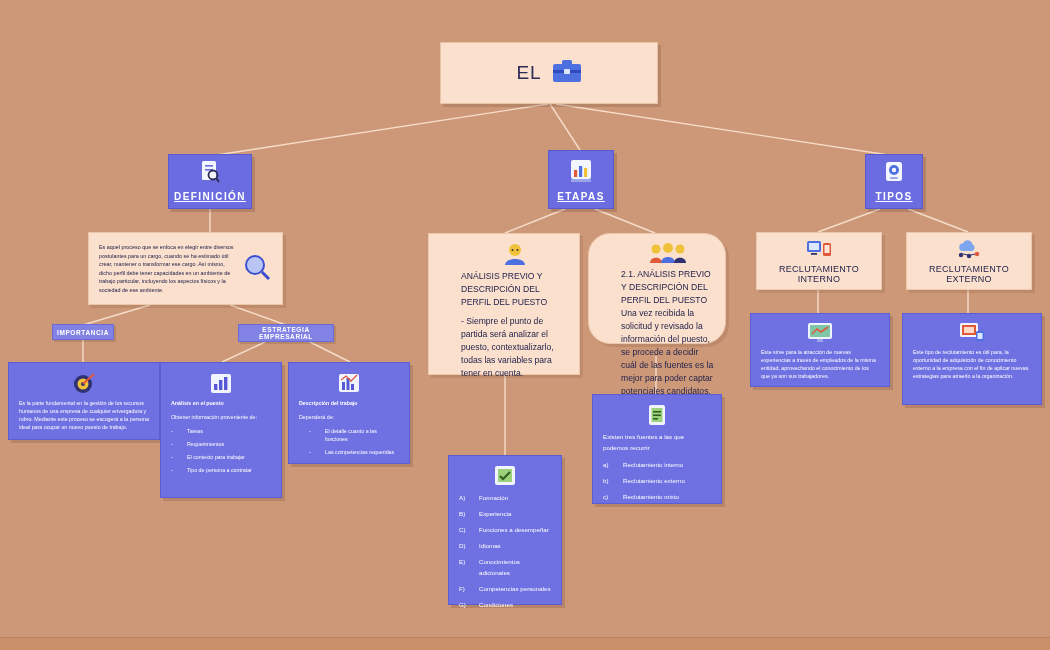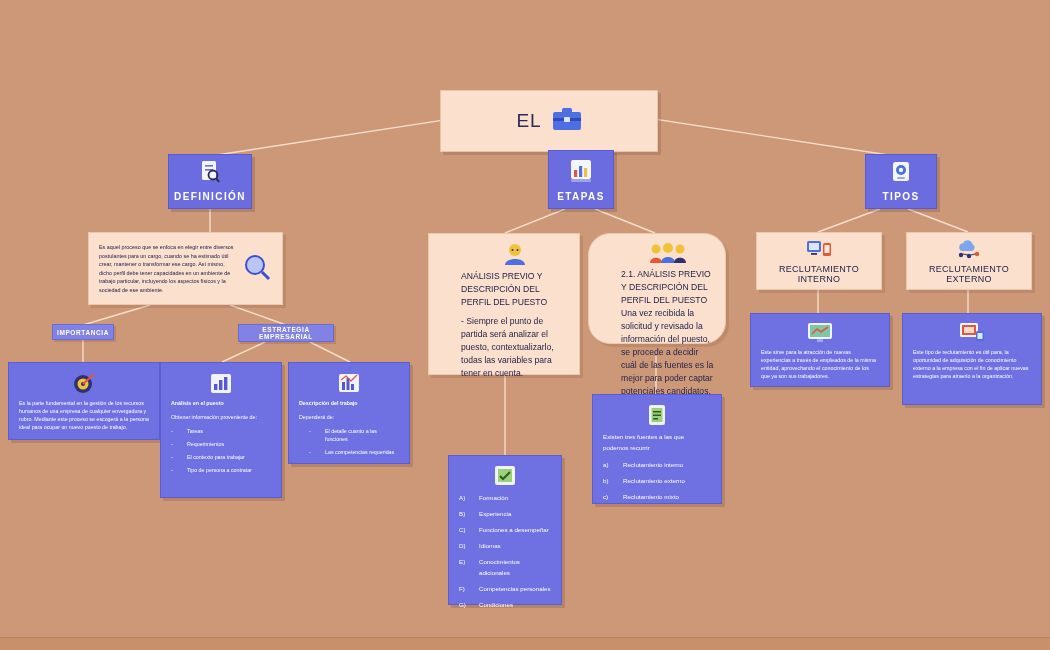--- a/index.html
+++ b/index.html
@@ -67,20 +67,21 @@
   .purple {
     background: #6b6ce0;
     border: 1px solid #5a5ad0;
     box-shadow: 3px 3px 0 rgba(90,60,45,0.22);
     display: flex;
     flex-direction: column;
     align-items: center;
     justify-content: flex-end;
     padding-bottom: 6px;
     color: #ffffff;
+    text-decoration: underline;
   }
   .purple .label {
     font-size: 10px;
     letter-spacing: 1.4px;
     font-weight: bold;
     text-align: center;
   }
   
   .tag {
     background: #8182e4;
@@ -190,21 +191,21 @@
 
       <path d="M 880 209 L 818 232"></path>
       <path name="t2" d="M 908 209 L 968 232"></path>
 
       <path d="M 818 290 L 818 313"></path>
 
       <path d="M 968 290 L 968 313"></path>
     </g>
   </svg>
 
-  <div class="node root" style="left:440px; top:42px; width:218px; height:62px;margin-top:48px;">
+  <div class="node root" style="left:440px; top:42px; width:218px; height:62px;">
     <div class="root-inner">
       <div>
         <div class="t1">EL</div>
       </div>
       <span>
         <svg width="30" height="26" viewBox="0 0 30 26">
           <rect x="1" y="6" width="28" height="18" rx="2" fill="#4e6fe0"></rect>
           <rect x="10" y="2" width="10" height="5" rx="1.5" fill="#4e6fe0"></rect>
           <rect x="1" y="12" width="28" height="3" fill="#2f4bbf"></rect>
           <rect x="12" y="11" width="6" height="5" rx="1" fill="#dbe6ff"></rect>
@@ -407,21 +408,21 @@
           <span class="k">b)</span>
           <span>Reclutamiento externo</span>
         </li>
       <li>
           <span class="k">c)</span>
           <span>Reclutamiento mixto</span>
         </li>
     </ul>
   </div>
 
-  <div class="node purple" style="left:865px; top:154px; width:72px; height:55px;">
+  <div class="node purple" style="left:865px; top:154px; width:58px; height:55px;">
     <span class="hdr-icon">
       <svg width="22" height="24" viewBox="0 0 22 24">
         <rect x="3" y="2" width="16" height="19" rx="2.5" fill="#f3f6ff"></rect>
         <circle cx="11" cy="10" r="5" fill="#4e6fe0"></circle>
         <circle cx="11" cy="10" r="2.2" fill="#f3f6ff"></circle>
         <rect x="7" y="17" width="8" height="2" rx="1" fill="#9aa6e8"></rect>
       </svg>
     </span>
     <div class="label">TIPOS</div>
   </div>

